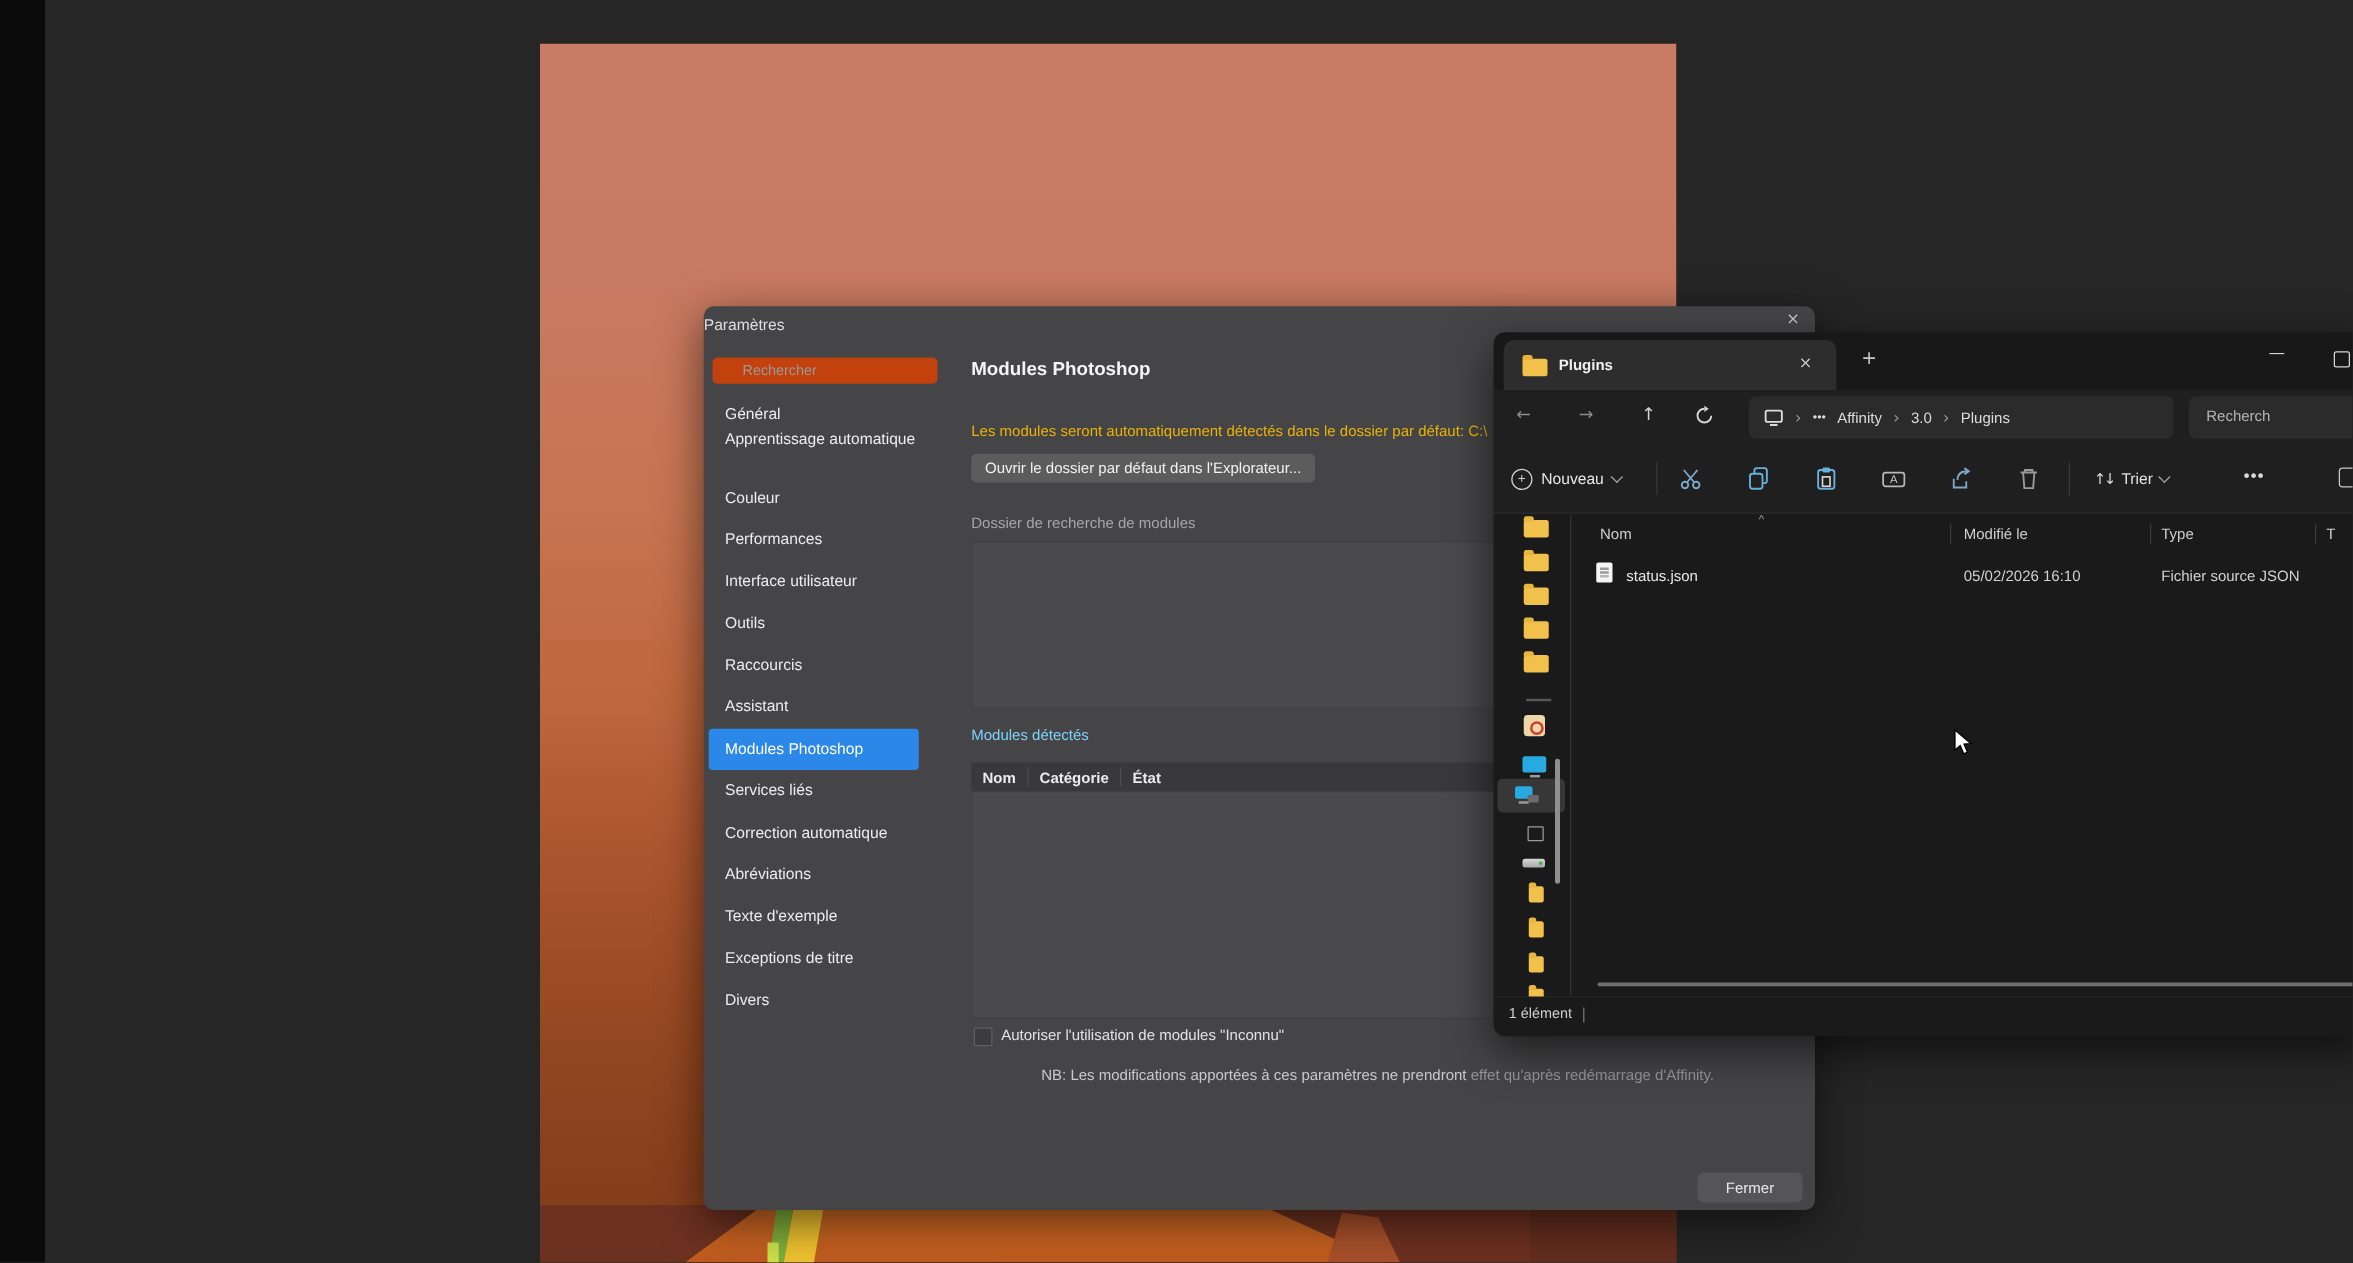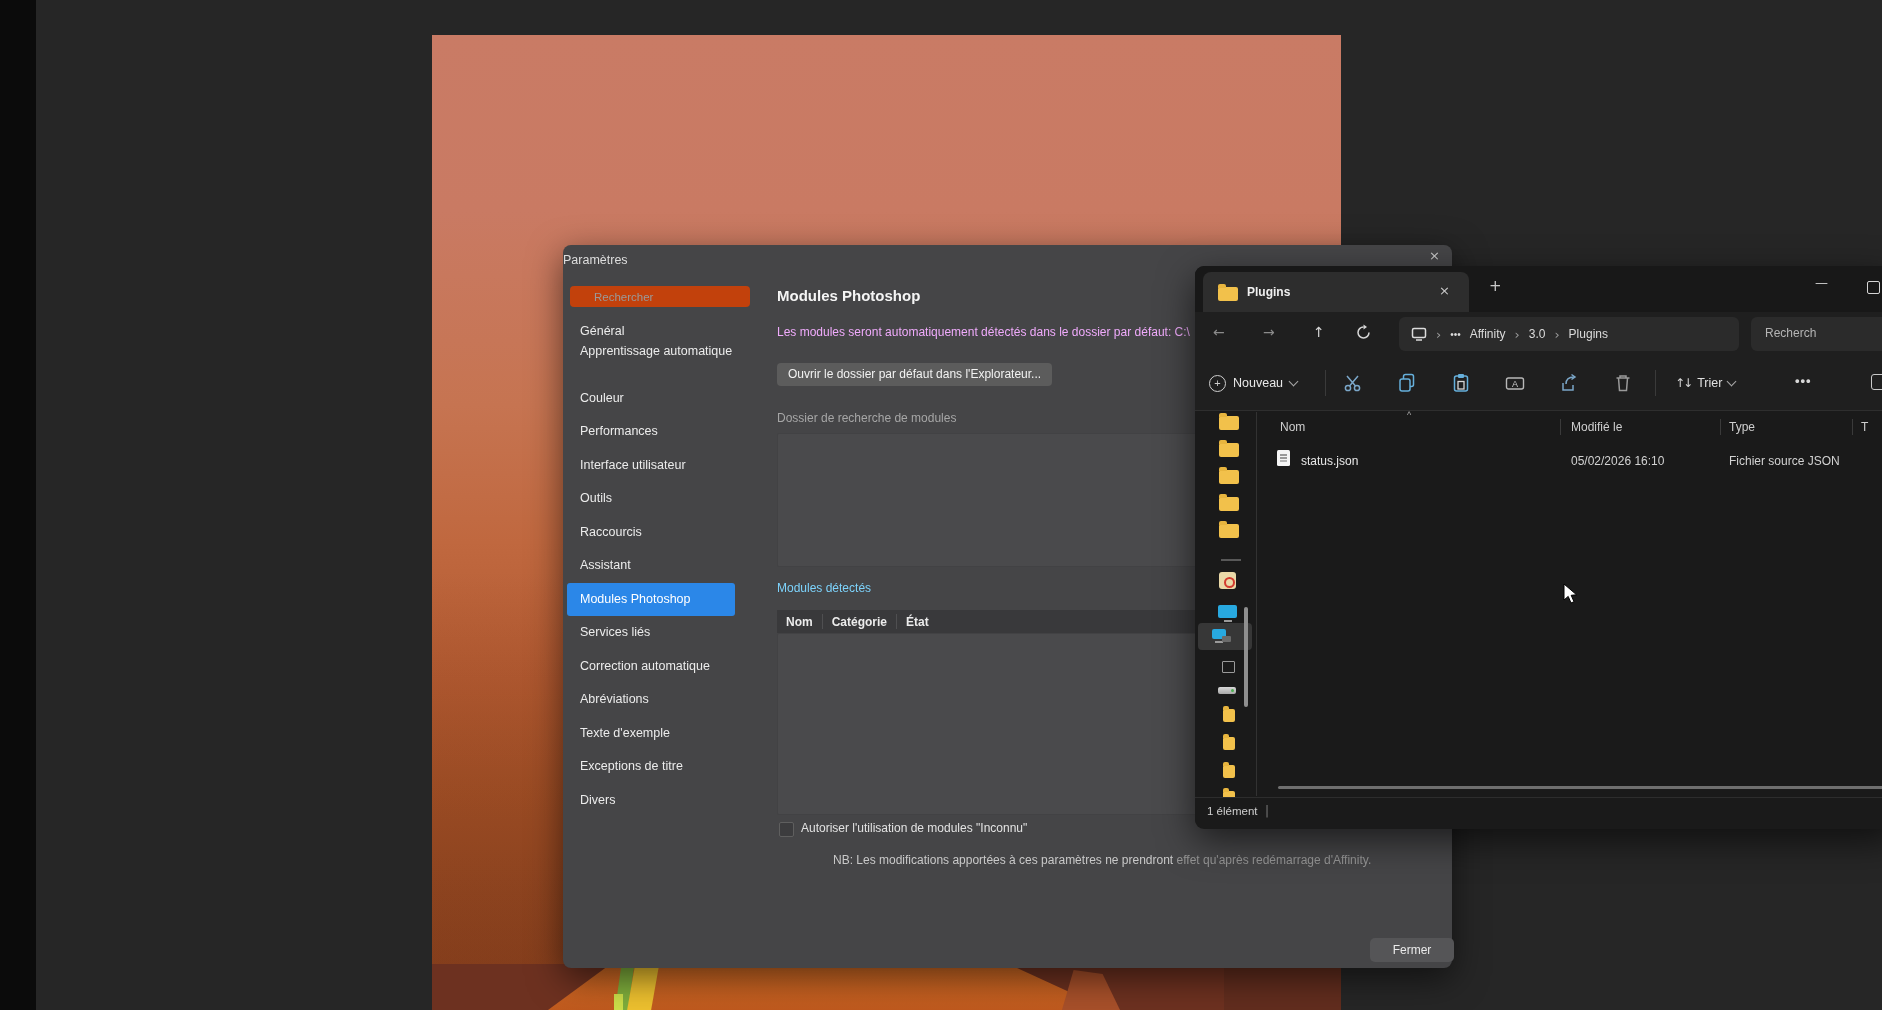--- a/index.html
+++ b/index.html
@@ -30,37 +30,37 @@
   #dlg-close{right:12px;top:3px;font-size:13px;color:#c9c9c9;}
   #dlg-search{left:7px;top:41px;width:180px;height:21px;background:#c2410c;border:none;border-radius:4px;
               color:#cfcfcf;font-size:11.5px;padding:0 6px 0 24px;box-sizing:border-box;outline:none;
               font-family:"Liberation Sans","DejaVu Sans",sans-serif;}
   #dlg-search::placeholder{color:#9a9a9a;}
   #dlg-search-icon{left:13px;top:45px;}
   .side-item{left:4px;width:168px;height:33px;line-height:33px;padding-left:13px;box-sizing:border-box;
              color:#ececec;font-size:12.5px;white-space:nowrap;}
   .side-item.sel{background:#2b87e8;color:#fff;border-radius:3px;}
   #dlg-heading{left:214px;top:42px;font-size:15px;font-weight:bold;color:#f5f5f5;}
-  #dlg-desc{left:214px;top:80px;width:420px;white-space:nowrap;overflow:hidden;color:#f0abfc;font-size:12px;}
+  #dlg-desc{left:214px;top:93px;width:420px;white-space:nowrap;overflow:hidden;color:#eab308;font-size:12px;}
   #btn-open{left:214px;top:118px;height:23px;line-height:23px;padding:0 11px;background:#5c5c5c;border-radius:4px;
             color:#f2f2f2;font-size:12px;white-space:nowrap;}
   #lbl-folder{left:214px;top:166px;color:#a6a6a6;font-size:12px;}
   #box-folder{left:214px;top:188px;width:660px;height:134px;background:#4a4a4c;border:1px solid #424244;border-radius:2px;box-sizing:border-box;}
   #lbl-detected{left:214px;top:336px;color:#7dd3fc;font-size:12px;}
   #tbl-header{left:214px;top:365px;width:660px;height:23px;background:#39393b;display:flex;align-items:center;
               font-size:12px;font-weight:bold;color:#ececec;}
   #tbl-header .cell{padding:0 9px;white-space:nowrap;}
   #tbl-header .vsep{width:1px;height:15px;background:#4f4f51;}
   #box-list{left:214px;top:388px;width:660px;height:182px;background:#4a4a4c;border:1px solid #424244;border-radius:2px;box-sizing:border-box;}
   #chk{left:216px;top:577px;width:13px;height:13px;background:#3c3c3e;border:1px solid #5f5f5f;border-radius:2px;}
   #chk-label{left:238px;top:576px;font-size:12px;color:#e2e2e2;}
   #nb{left:270px;top:608px;font-size:12px;white-space:nowrap;}
   #nb .n1{color:#c9c9c9;} #nb .n2{color:#969696;}
   #btn-fermer{left:795px;top:693px;width:84px;height:24px;line-height:24px;text-align:center;
-              background:#555557;border-radius:5px;color:#eaeaea;font-size:12px;margin-left:12px;}
+              background:#555557;border-radius:5px;color:#eaeaea;font-size:12px;}
 
   
   #explorer{left:1195px;top:266px;width:700px;height:562px;background:#1f1f1f;border-radius:9px 0 0 9px;
             box-shadow:0 12px 36px rgba(0,0,0,.6);color:#e0e0e0;font-size:12px;}
   #tabstrip{left:0;top:0;width:700px;height:46px;background:#181818;border-radius:9px 0 0 0;}
   #tab{left:8px;top:6px;width:266px;height:40px;background:#2d2d2d;border-radius:8px 8px 0 0;}
   #tab-label{left:44px;top:13px;font-weight:bold;font-size:12px;color:#f0f0f0;}
   #tab-close{left:236px;top:11px;font-size:13px;color:#c9c9c9;}
   #tab-plus{left:294px;top:11px;font-size:15px;color:#c9c9c9;}
   #win-min{left:620px;top:9px;font-size:13px;color:#d5d5d5;}

